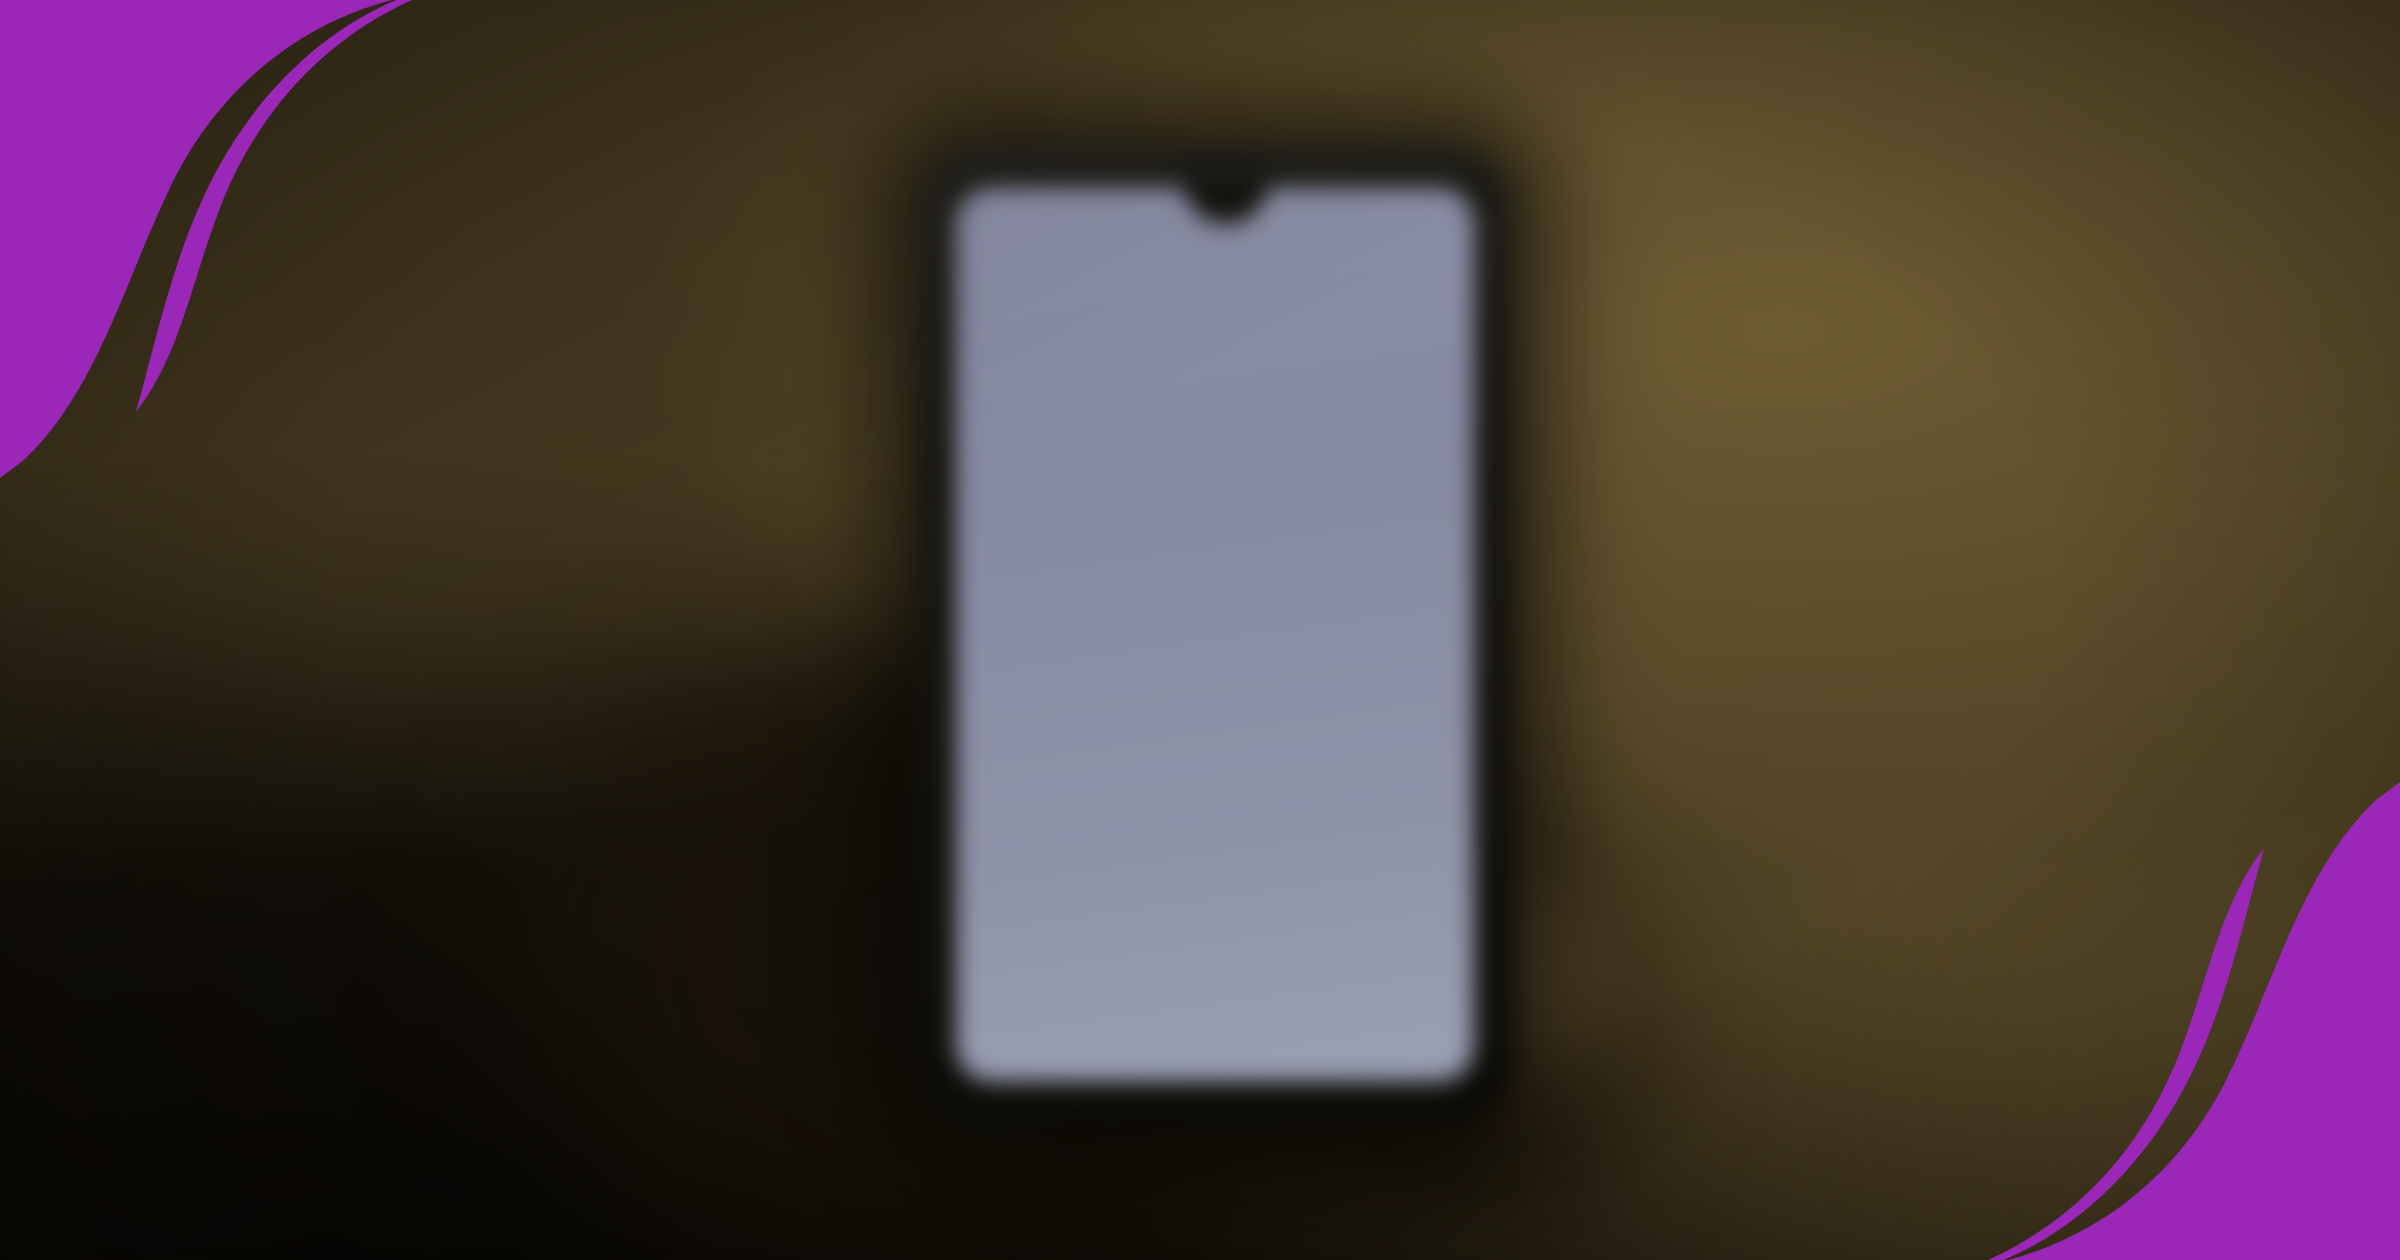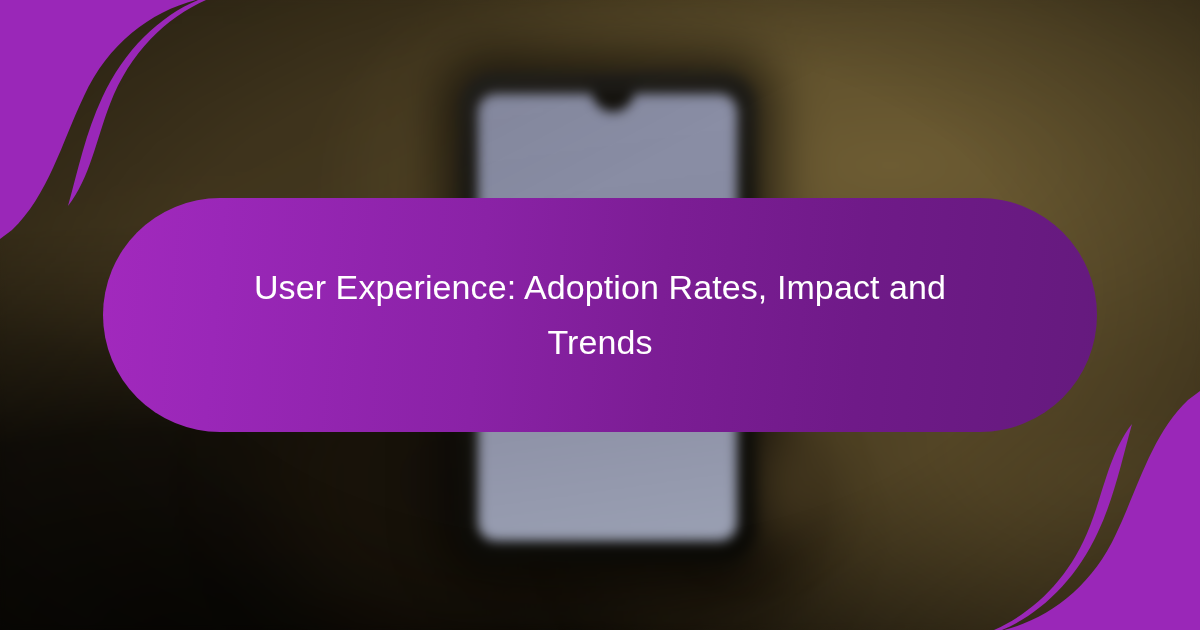--- a/index.html
+++ b/index.html
@@ -184,17 +184,14 @@
     </svg>
   </div>
 
   <div class="deco deco-br">
     <svg viewBox="0 0 320 330" preserveAspectRatio="none" aria-hidden="true">
       <path fill="#9a27b8" d="M0,0 L196,0 C150,12 108,44 84,96 C62,142 48,196 12,230 C8,233 4,236 0,239 Z"></path>
       <path fill="#9a27b8" d="M206,0 C166,18 130,52 110,104 C96,140 90,178 68,206 C78,170 86,132 102,98 C124,50 160,16 198,0 Z"></path>
     </svg>
   </div>
 
-  <div id="title-card">
-    <h1 id="title-text">User Experience: Adoption Rates, Impact and Trends</h1>
-  </div>
 
 </div>
 
 </body></html>

